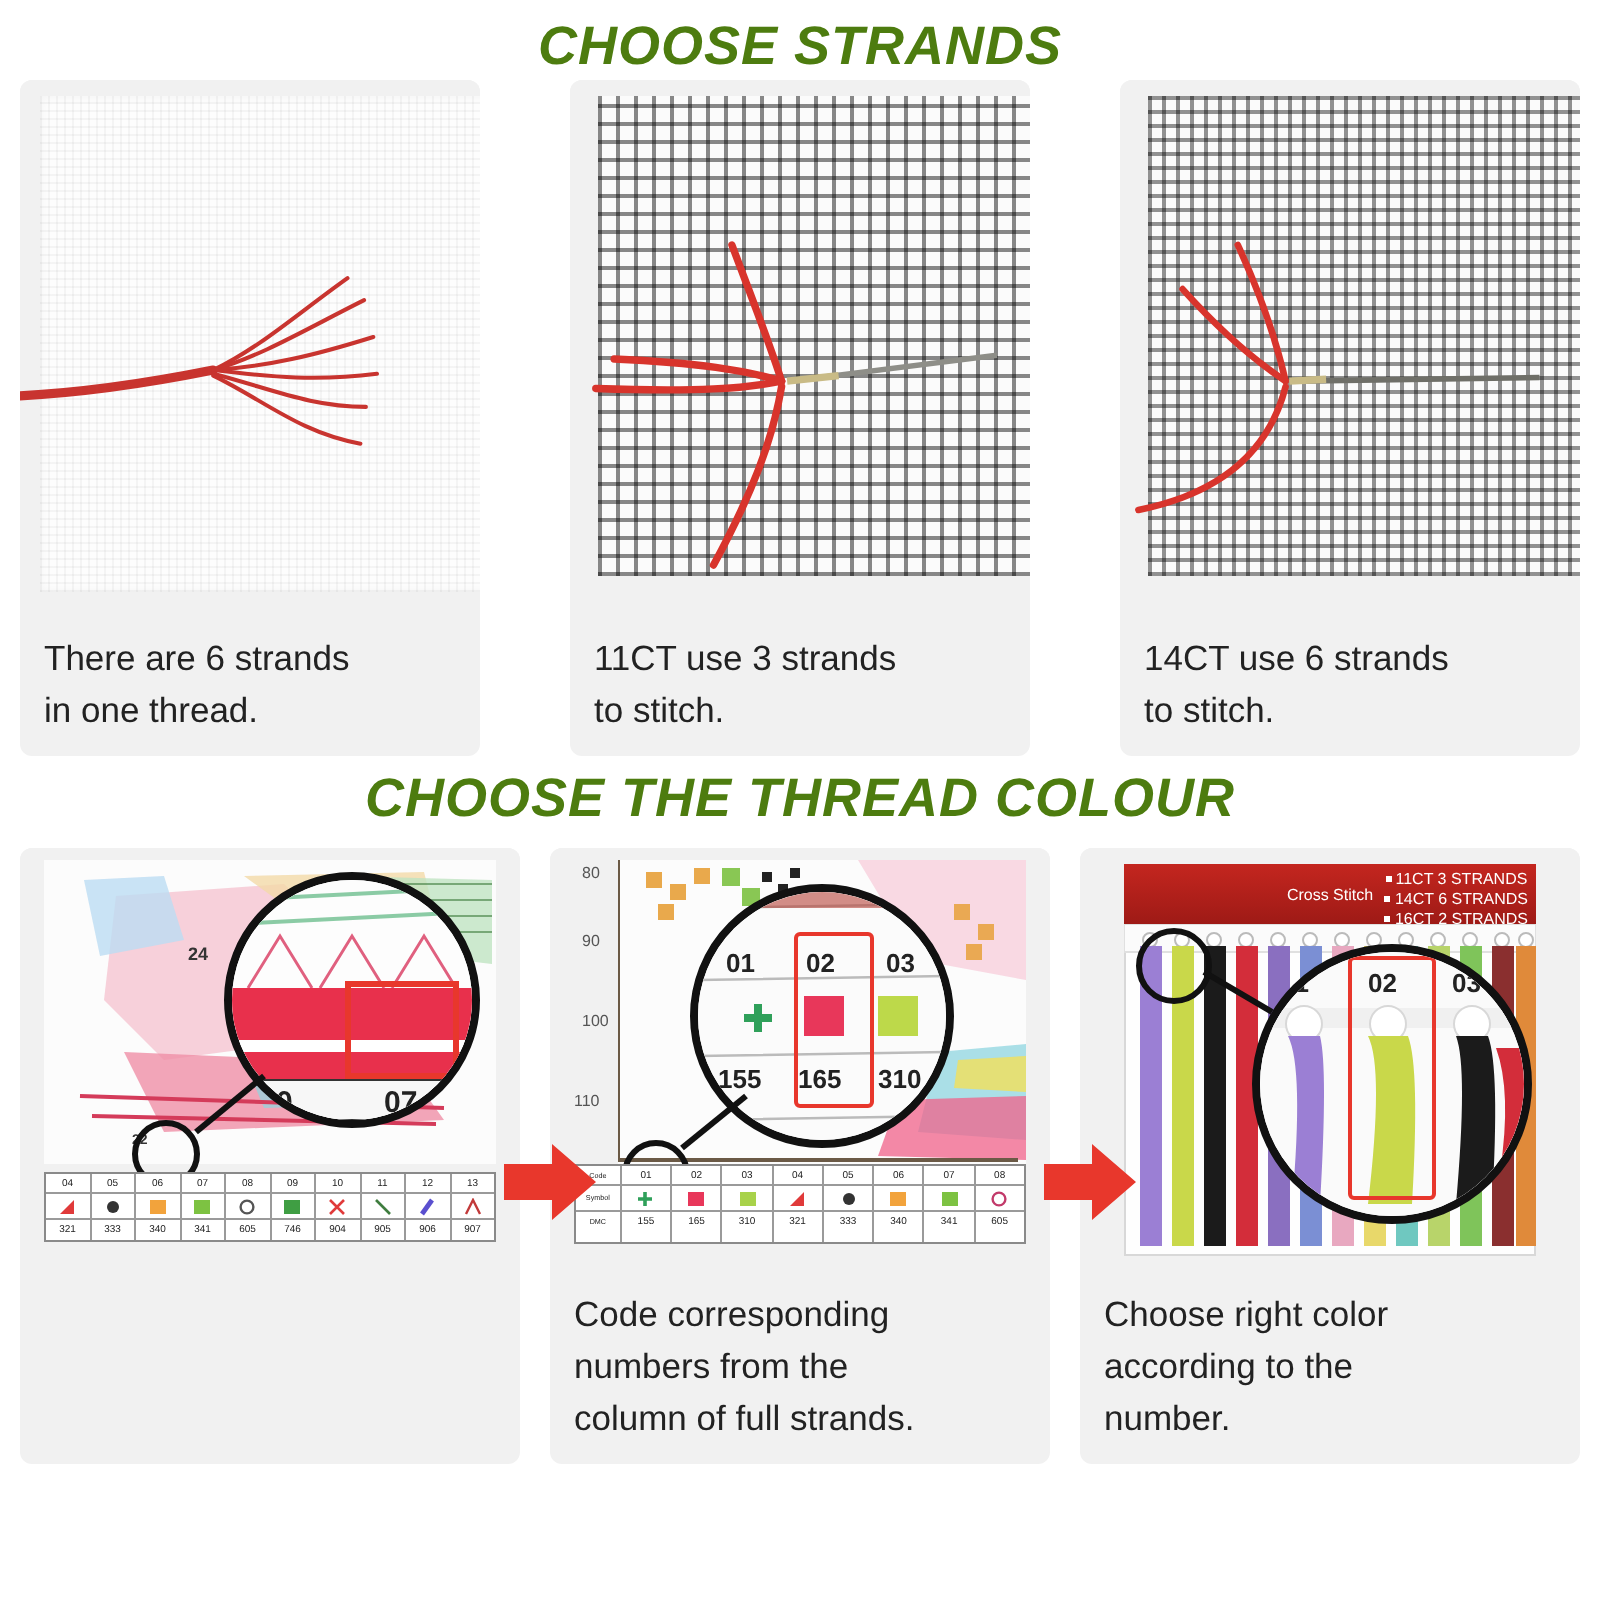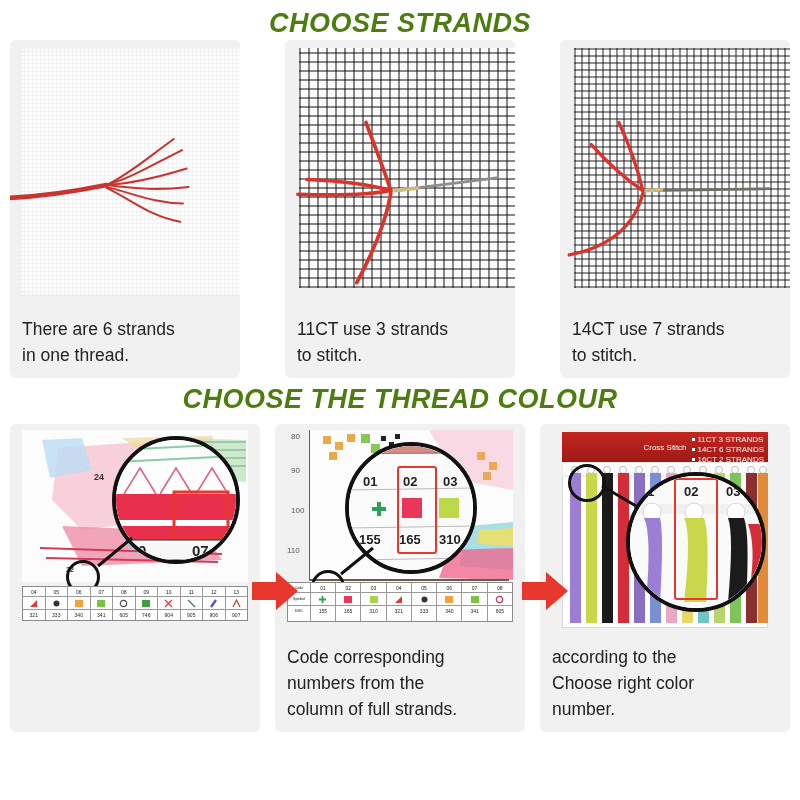--- a/index.html
+++ b/index.html
@@ -157,21 +157,21 @@
   .thread-header{
     position:absolute; left:22px; top:8px; width:206px; height:30px;
     background:linear-gradient(180deg,#c4261f,#9e1a16);
     display:flex; align-items:center; justify-content:center;
   }
   .thread-header span{
     color:#fff; font-size:8px; font-family:"Liberation Sans", sans-serif;
   }
   .thread-legend{
     position:absolute; right:4px; top:3px;
-    display:flex; flex-direction:column; gap:1px;
+    display:flex; flex-direction:column; gap:1px;align-items:center;
   }
   .thread-legend div{
     font-size:3.4px; color:#fff; display:flex; align-items:center; gap:2px;
     font-family:"Liberation Sans", sans-serif;
   }
   .swatch-box{ width:3px; height:3px; background:#fff; display:inline-block;}
 </style>
 </head>
 <body>
 
@@ -227,21 +227,21 @@
         <g fill="none" stroke="#d8342c" stroke-linecap="round" stroke-width="3.6">
           <path d="M90 152 C 84 126, 76 104, 64 78"></path>
           <path d="M90 152 C 72 140, 52 122, 34 102"></path>
           <path d="M90 155 C 82 186, 60 212, 10 222"></path>
         </g>
         <path d="M95 152 L 228 150" stroke="#6f6f68" stroke-width="3" fill="none"></path>
         <path d="M92 152 L 112 151" stroke="#c9bb86" stroke-width="4" fill="none"></path>
       </svg>
     </div>
     <div class="card-caption">
-      <div>14CT use 7 strands</div>
+      <div>14CT use 6 strands</div>
       <div>to stitch.</div>
     </div>
   </div>
 </div>
 
 <div class="section-title" id="title-colour">CHOOSE THE THREAD COLOUR</div>
 
 <div class="row" style="margin-top:6px;">
 
   <div class="card chart-card">
@@ -604,22 +604,22 @@
           <path d="M98 42 Q104 58 98 126 L116 126 Q120 58 114 42 Z" fill="#1b1b1b"></path>
           <path d="M118 48 Q126 70 120 110 L132 110 L132 48 Z" fill="#d32d3a"></path>
         </svg>
         <div class="cell-num" style="left:10px;top:8px;color:#222;">01</div>
         <div class="cell-num" style="left:54px;top:8px;color:#222;">02</div>
         <div class="cell-num" style="left:96px;top:8px;color:#222;">03</div>
         <div class="redbox" style="left:44px;top:2px;width:44px;height:122px;"></div>
       </div>
     </div>
     <div class="card-caption">
+      <div>Choose right color</div>
       <div>according to the</div>
-      <div>Choose right color</div>
       <div>number.</div>
     </div>
   </div>
 </div>
 
 <svg class="arrow" id="arrow-1" viewBox="0 0 46 42">
   <polygon points="0,12 24,12 24,2 46,21 24,40 24,30 0,30" fill="#e8372c"></polygon>
 </svg>
 <svg class="arrow" id="arrow-2" viewBox="0 0 46 42">
   <polygon points="0,12 24,12 24,2 46,21 24,40 24,30 0,30" fill="#e8372c"></polygon>

